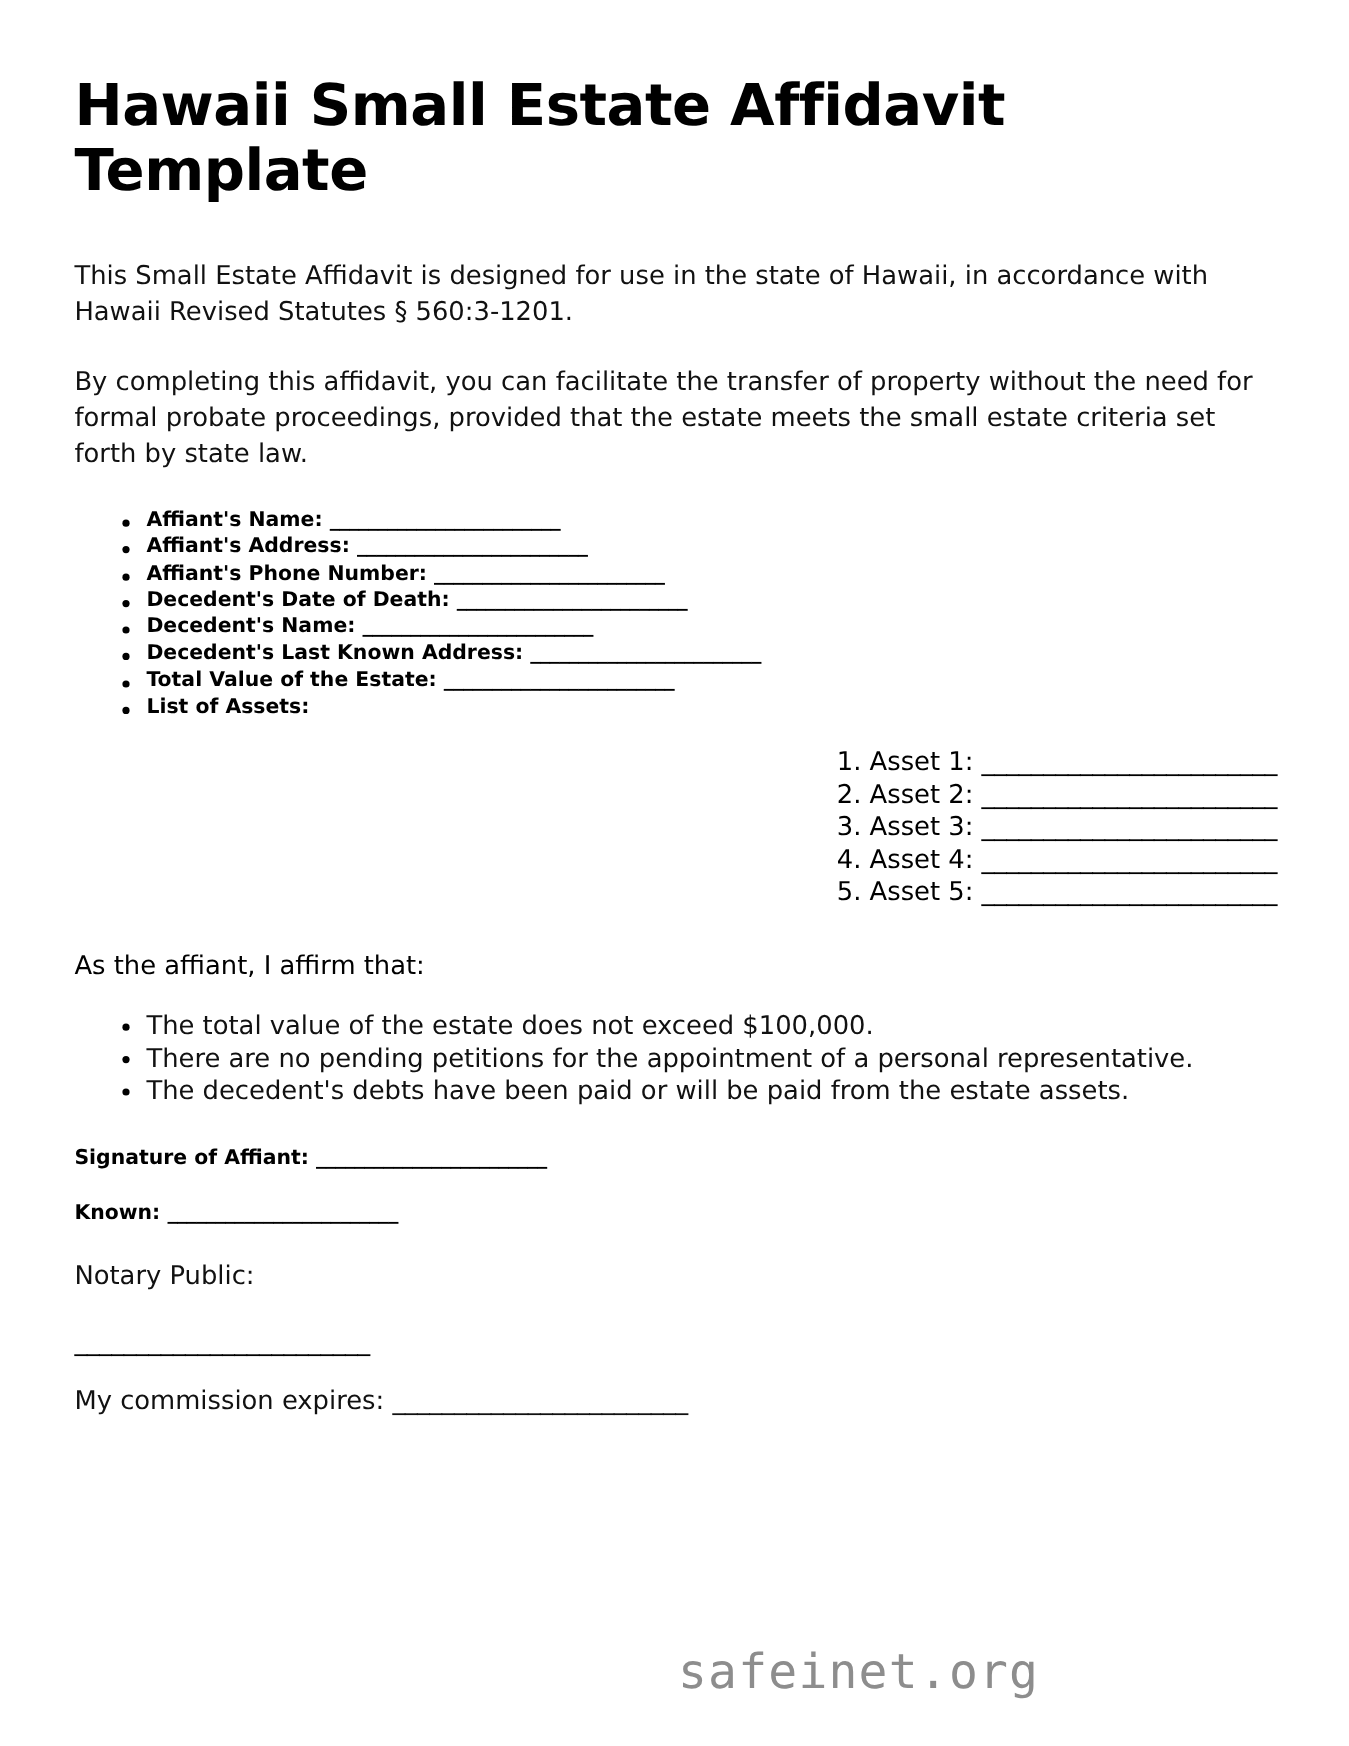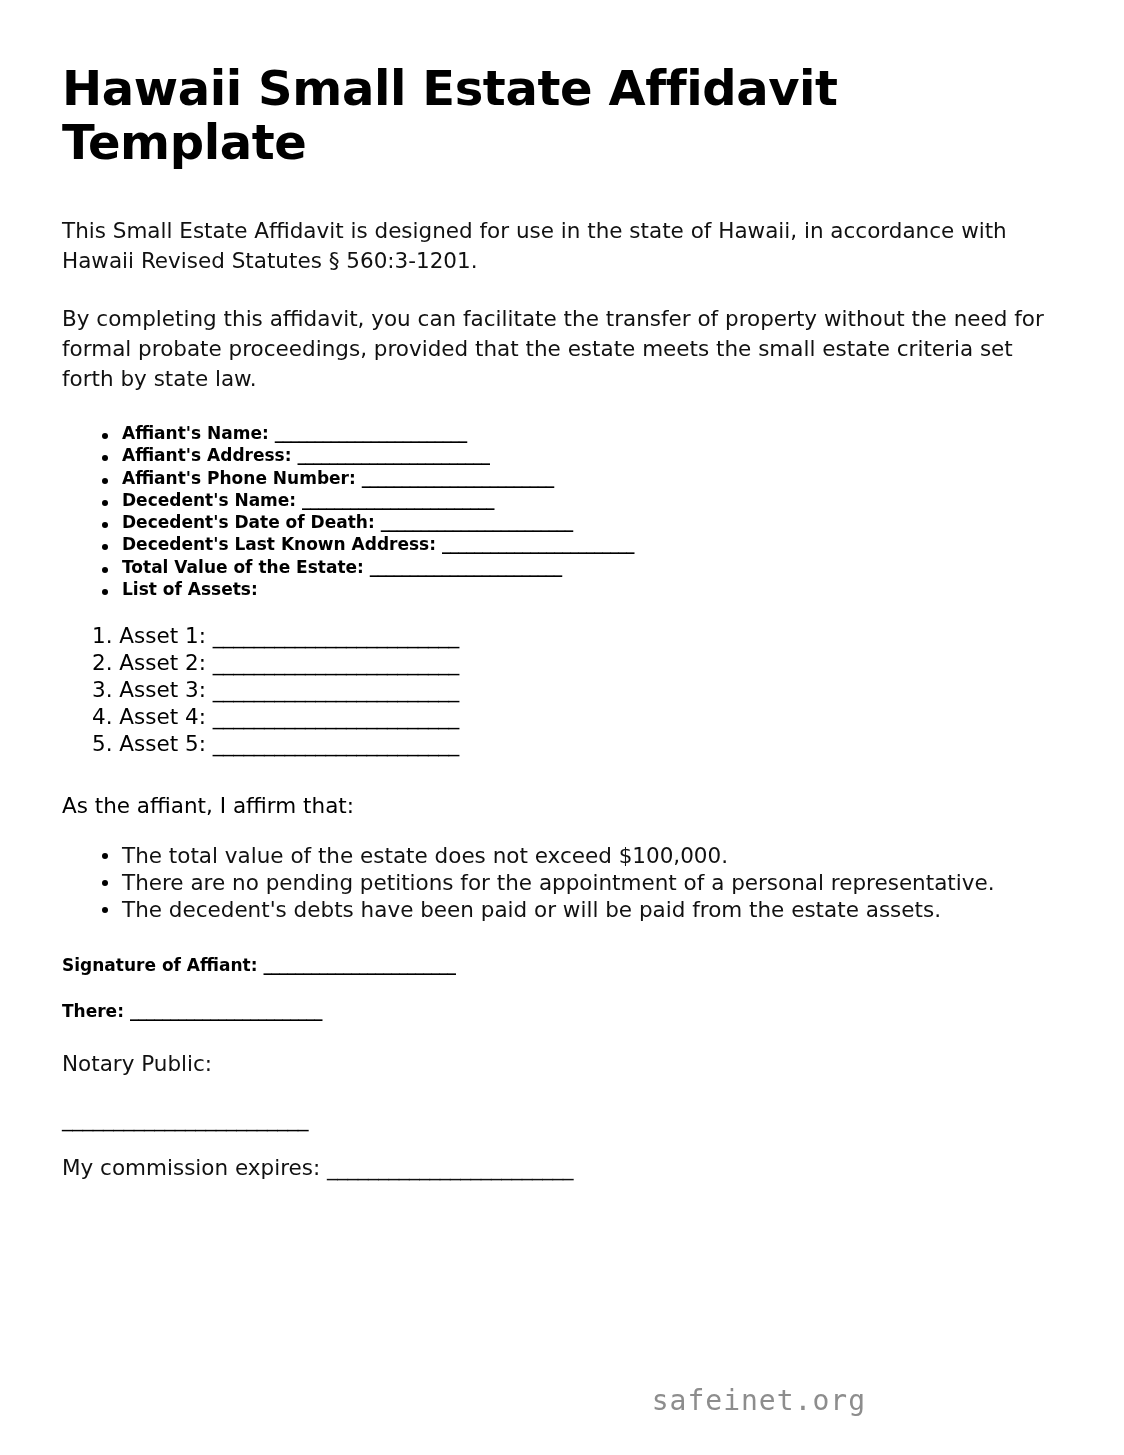--- a/index.html
+++ b/index.html
@@ -76,20 +76,21 @@
   .blank {
     font-weight: bold;
     letter-spacing: -0.5px;
   }
 
   ol.asset-list {
     list-style: none;
     margin: 22px 0 0 0;
     padding: 0 0 0 30px;
     counter-reset: assetnum;
+    text-align: right;
   }
   ol.asset-list > li {
     font-size: 21.5px;
     font-weight: normal;
     line-height: 1.26;
     white-space: nowrap;
     color: #000;
   }
   .asset-num { }
   .blank-reg {
@@ -154,21 +155,21 @@
     margin: 24px 0 0 0;
     white-space: nowrap;
     color: #111;
   }
 
   .watermark {
     position: absolute;
     right: 34px;
     bottom: 38px;
     font-family: "DejaVu Sans Mono", "Liberation Mono", monospace;
-    font-size: 28px;
+    font-size: 40px;
     letter-spacing: 1px;
     color: #8d8d8d;
     white-space: nowrap;
   }
 </style>
 </head>
 <body>
 
 <div class="page">
   <div class="content">
@@ -177,22 +178,22 @@
 
     <p class="para">This Small Estate Affidavit is designed for use in the state of Hawaii, in accordance with Hawaii Revised Statutes § 560:3-1201.</p>
 
     <p class="para">By completing this affidavit, you can facilitate the transfer of property without the need for formal probate proceedings, provided that the estate meets the small estate criteria set forth by state law.</p>
 
 
     <ul class="field-list">
       <li><span>Affiant's Name:</span> <span class="blank">________________________</span></li>
       <li><span>Affiant's Address:</span> <span class="blank">________________________</span></li>
       <li><span>Affiant's Phone Number:</span> <span class="blank">________________________</span></li>
+      <li><span>Decedent's Date of Death:</span> <span class="blank">________________________</span></li>
       <li><span>Decedent's Name:</span> <span class="blank">________________________</span></li>
-      <li><span>Decedent's Date of Death:</span> <span class="blank">________________________</span></li>
       <li><span>Decedent's Last Known Address:</span> <span class="blank">________________________</span></li>
       <li><span>Total Value of the Estate:</span> <span class="blank">________________________</span></li>
       <li><span>List of Assets:</span></li>
     </ul>
 
     <ol class="asset-list">
       <li><span class="asset-num">1.</span> <span>Asset 1:</span> <span class="blank-reg">________________________</span></li>
       <li><span class="asset-num">2.</span> <span>Asset 2:</span> <span class="blank-reg">________________________</span></li>
       <li><span class="asset-num">3.</span> <span>Asset 3:</span> <span class="blank-reg">________________________</span></li>
       <li><span class="asset-num">4.</span> <span>Asset 4:</span> <span class="blank-reg">________________________</span></li>
@@ -203,21 +204,21 @@
 
     <ul class="affirm-list">
       <li>The total value of the estate does not exceed $100,000.</li>
       <li>There are no pending petitions for the appointment of a personal representative.</li>
       <li>The decedent's debts have been paid or will be paid from the estate assets.</li>
     </ul>
 
 
     <p class="sig-line"><span>Signature of Affiant:</span> <span class="blank">________________________</span></p>
 
-    <p class="sig-line"><span>There:</span> <span class="blank">________________________</span></p>
+    <p class="sig-line"><span>Known:</span> <span class="blank">________________________</span></p>
 
     <p class="notary-label">Notary Public:</p>
 
     <p class="notary-blank">________________________</p>
 
     <p class="commission"><span>My commission expires:</span> <span class="blank-reg">________________________</span></p>
 
   </div>
 
   <div class="watermark">safeinet.org</div>

